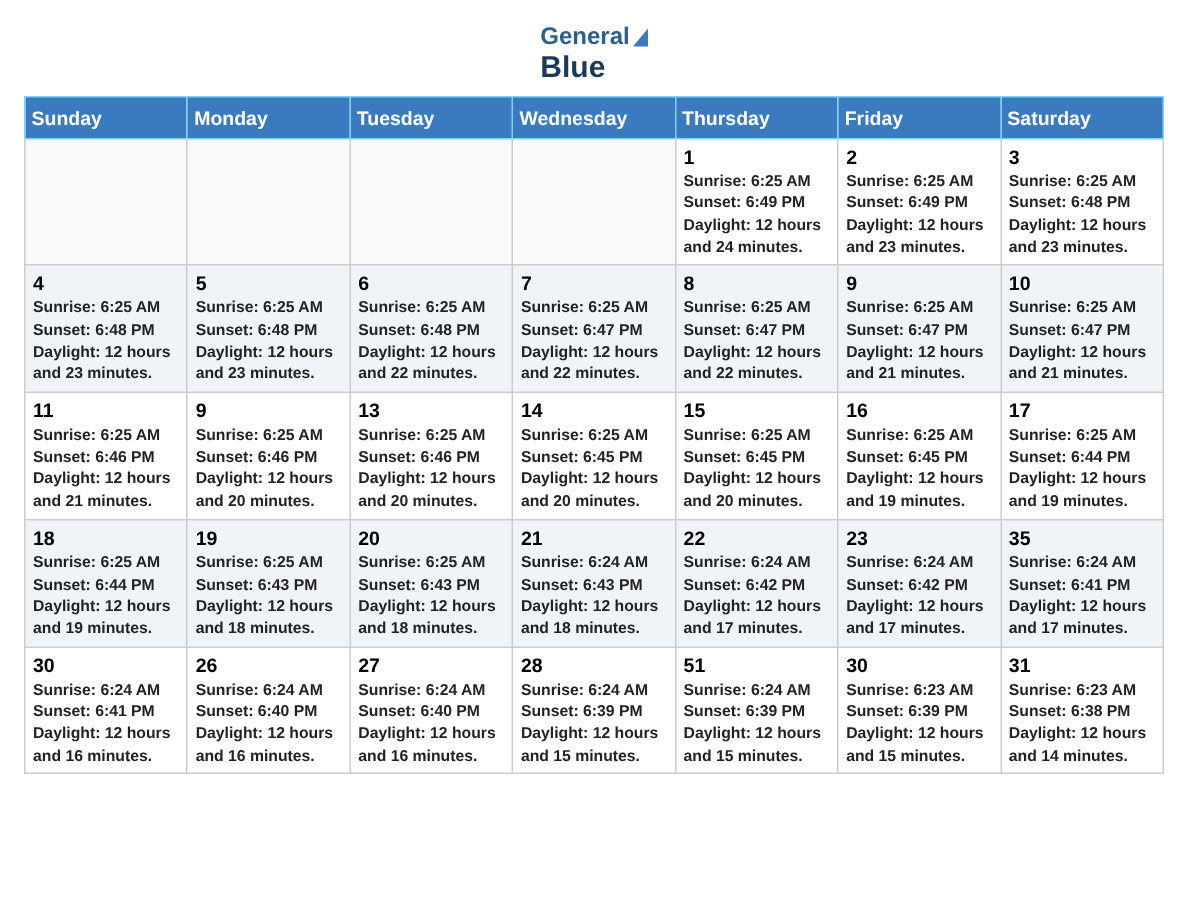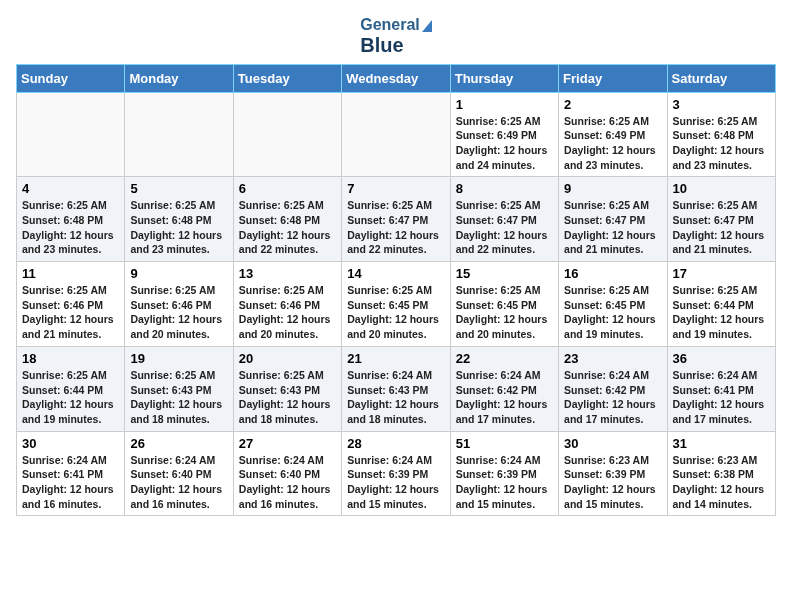--- a/index.html
+++ b/index.html
@@ -204,21 +204,21 @@
         </td>
         <td>
           <span class="day-num">22</span>
           <div class="day-info">Sunrise: 6:24 AM<br>Sunset: 6:42 PM<br>Daylight: 12 hours<br>and 17 minutes.</div>
         </td>
         <td>
           <span class="day-num">23</span>
           <div class="day-info">Sunrise: 6:24 AM<br>Sunset: 6:42 PM<br>Daylight: 12 hours<br>and 17 minutes.</div>
         </td>
         <td>
-          <span class="day-num">36</span>
+          <span class="day-num">35</span>
           <div class="day-info">Sunrise: 6:24 AM<br>Sunset: 6:41 PM<br>Daylight: 12 hours<br>and 17 minutes.</div>
         </td>
       </tr>
       <tr>
         <td>
           <span class="day-num">30</span>
           <div class="day-info">Sunrise: 6:24 AM<br>Sunset: 6:41 PM<br>Daylight: 12 hours<br>and 16 minutes.</div>
         </td>
         <td>
           <span class="day-num">26</span>

